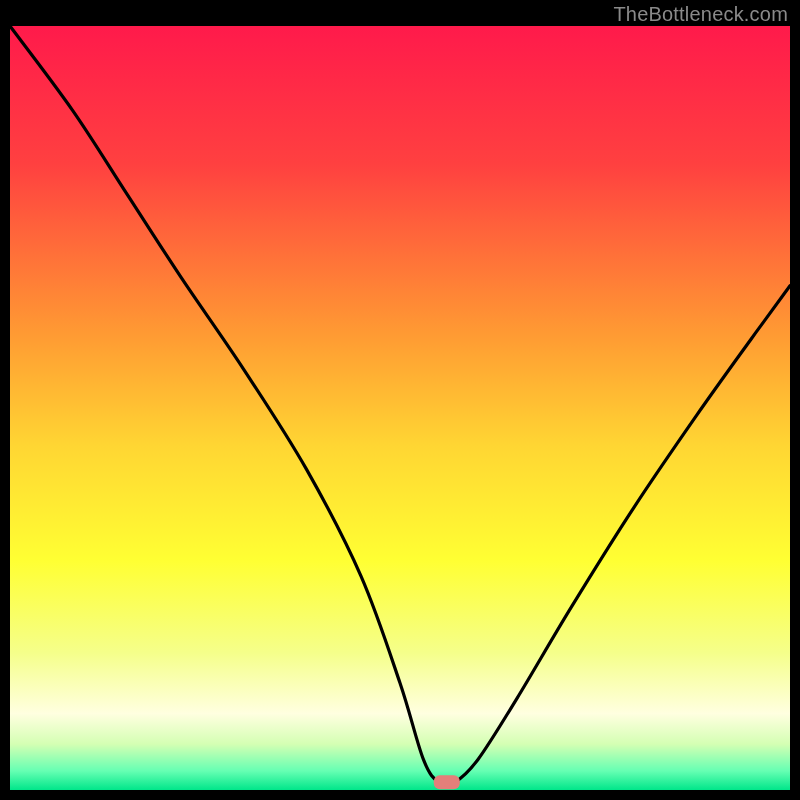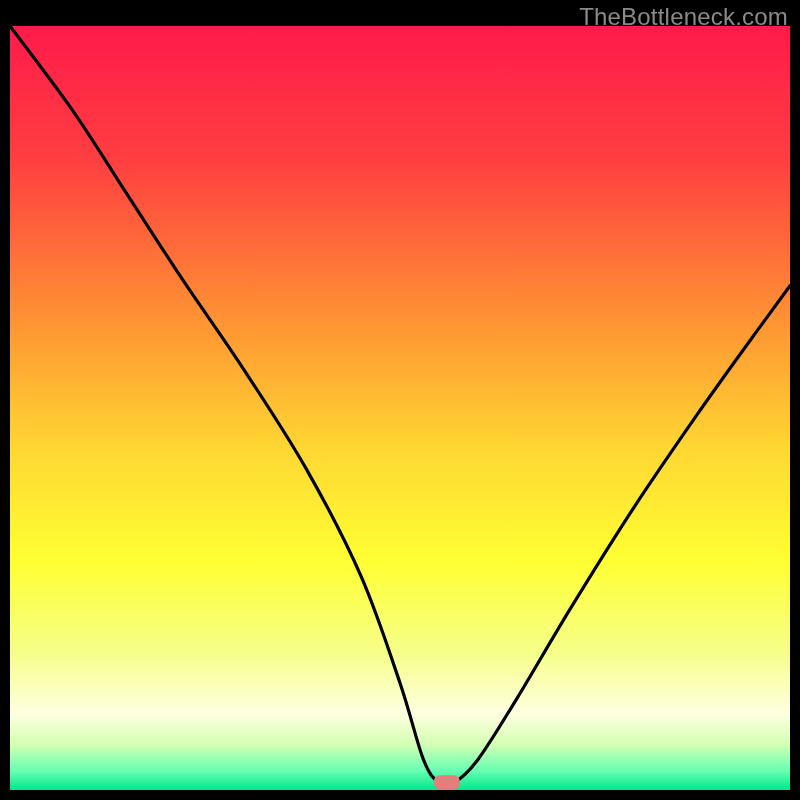--- a/index.html
+++ b/index.html
@@ -17,21 +17,21 @@
     top: 26px;
     width: 780px;
     height: 764px;
     background: #000;
   }
   .watermark {
     position: absolute;
     top: 3px;
     right: 12px;
     color: #8a8a8a;
-    font-size: 24px;
+    font-size: 20px;
     font-weight: 500;
     letter-spacing: 0.2px;
   }
   svg { display: block; }
 </style>
 </head>
 <body>
 
 <div class="watermark">TheBottleneck.com</div>
 

